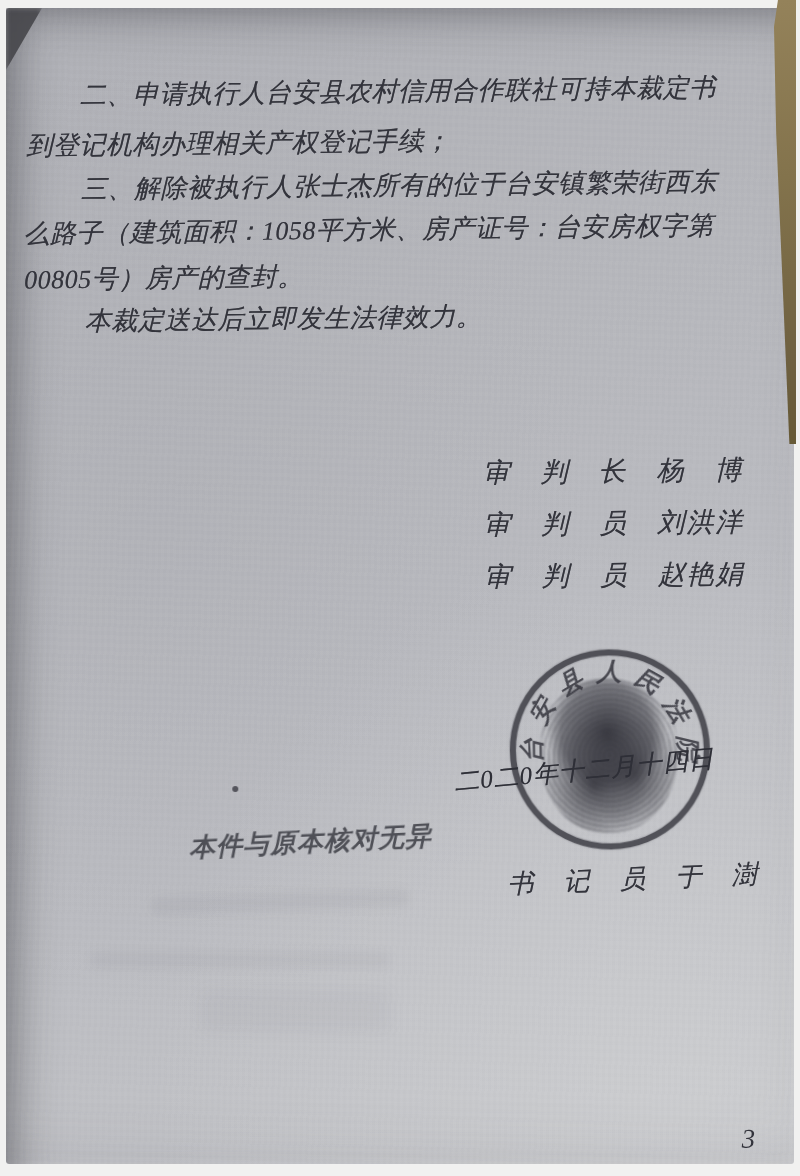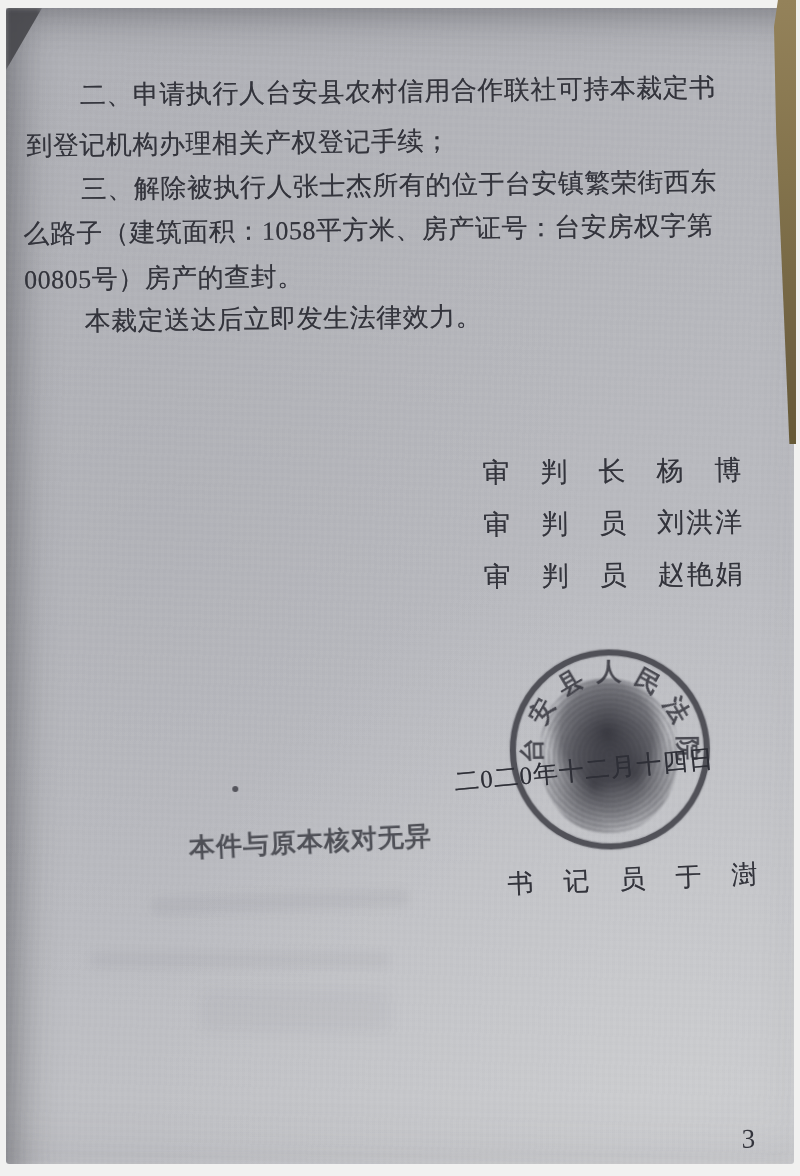--- a/index.html
+++ b/index.html
@@ -1,17 +1,17 @@
 <!DOCTYPE html>
 <html><head>
 <meta charset="utf-8">
 <style>
   html,body{margin:0;padding:0;width:800px;height:1176px;overflow:hidden;
     background:#f1f1f0;font-family:"Liberation Serif","DejaVu Serif",serif;}
-  #stage{position:relative;width:684px;height:1176px;}
+  #stage{position:relative;width:684px;height:1176px;font-style:italic;}
 
   
   .paper{position:absolute;left:6px;top:8px;width:788px;height:1156px;
     background:
       radial-gradient(120% 90% at 85% 95%, rgba(210,211,213,.55) 0%, rgba(210,211,213,0) 55%),
       radial-gradient(90% 70% at 20% 45%, rgba(168,169,176,.35) 0%, rgba(168,169,176,0) 60%),
       linear-gradient(158deg,#afb0b6 0%,#b6b7bc 35%,#bcbdc2 65%,#c7c8cb 100%);
     box-shadow:
       inset 26px 22px 48px -24px rgba(35,35,40,.55),
       inset -3px -5px 16px -8px rgba(255,255,255,.35),

